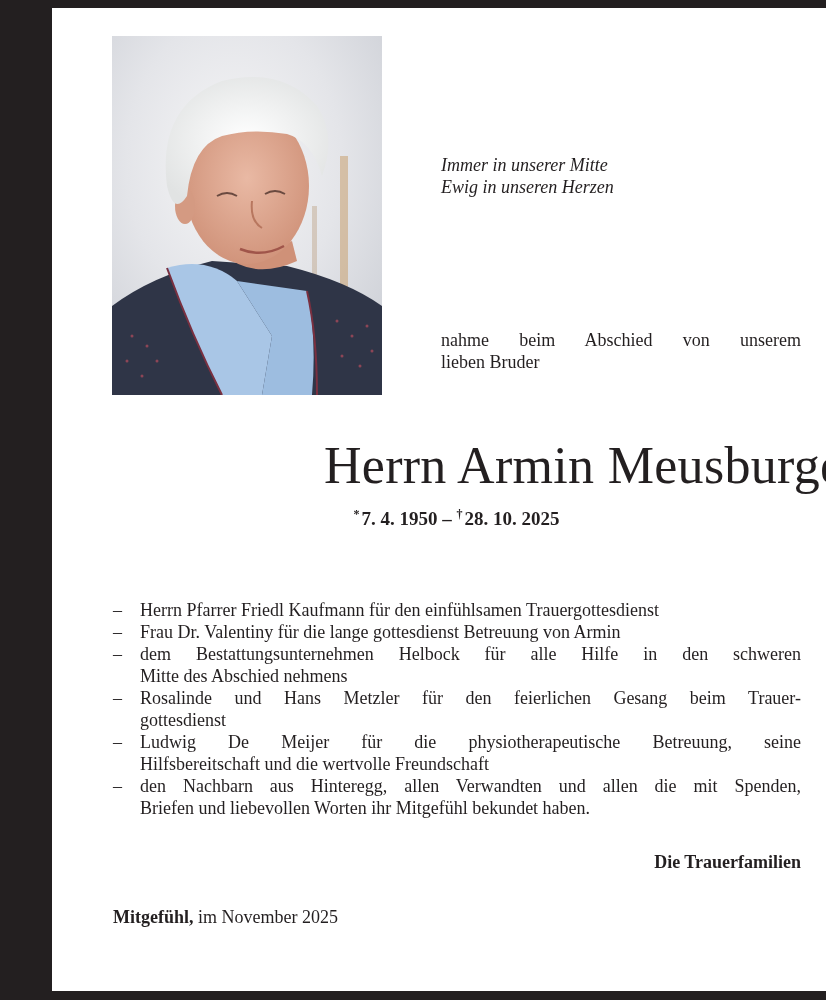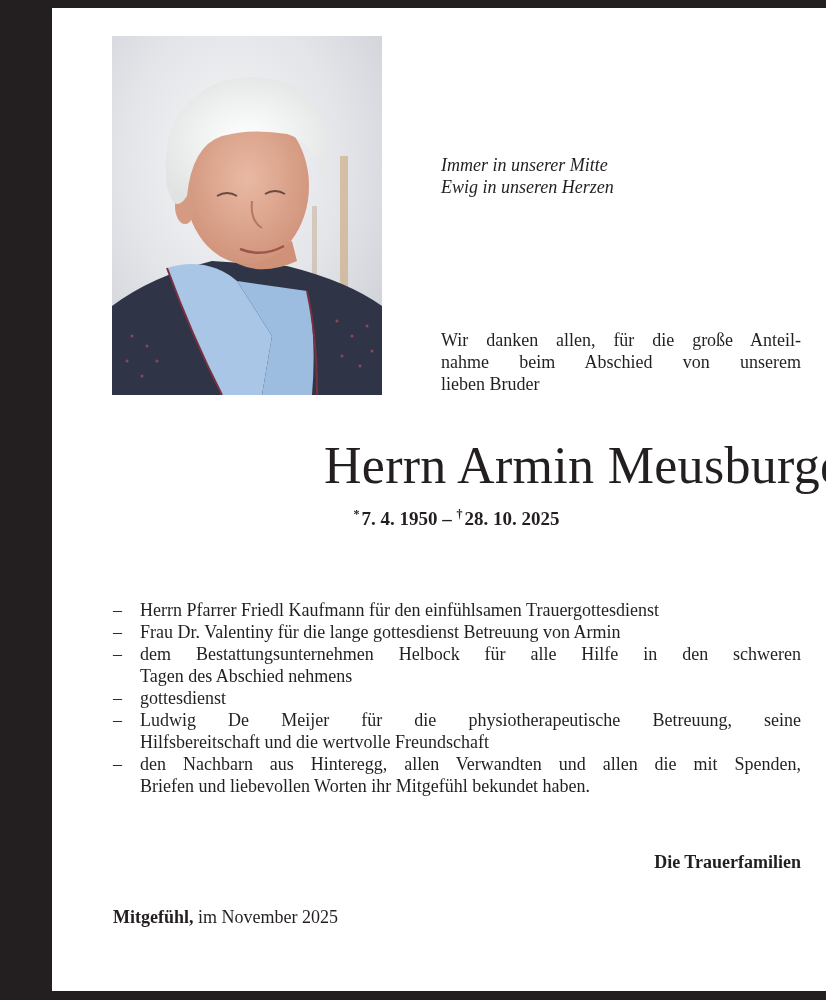--- a/index.html
+++ b/index.html
@@ -168,21 +168,20 @@
       </g>
     </svg>
   </div>
 
   <div class="motto">
     <div>Immer in unserer Mitte</div>
     <div>Ewig in unseren Herzen</div>
   </div>
 
   <div class="thanks-intro">
-    <span class="jl">Wir danken allen, für die große Anteil-</span>
     <span class="jl">nahme beim Abschied von unserem</span>
     <span>lieben Bruder</span>
   </div>
 
   <div class="name">Herrn Armin Meusburger</div>
 
   <div class="dates">
     <sup>*</sup><span>7. 4. 1950</span><span> – </span><sup>†</sup><span>28. 10. 2025</span>
   </div>
 
@@ -192,24 +191,25 @@
       <span class="dash">–</span>
       <span class="line">Herrn Pfarrer Friedl Kaufmann für den einfühlsamen Trauergottesdienst</span>
     </li>
     <li>
       <span class="dash">–</span>
       <span class="line">Frau Dr. Valentiny für die lange gottesdienst Betreuung von Armin</span>
     </li>
     <li>
       <span class="dash">–</span>
       <span class="line jl">dem Bestattungsunternehmen Helbock für alle Hilfe in den schweren</span>
-      <span class="line">Tagen des Abschied nehmens</span>
-    </li>
-    <li>
-      <span class="dash">–</span>
+      <span class="line">Mitte des Abschied nehmens</span>
+    </li>
+    <li>
+      <span class="dash">–</span>
+      <span class="line jl">Rosalinde und Hans Metzler für den feierlichen Gesang beim Trauer-</span>
       <span class="line">gottesdienst</span>
     </li>
     <li>
       <span class="dash">–</span>
       <span class="line jl">Ludwig De Meijer für die physiotherapeutische Betreuung, seine</span>
       <span class="line">Hilfsbereitschaft und die wertvolle Freundschaft</span>
     </li>
     <li>
       <span class="dash">–</span>
       <span class="line jl">den Nachbarn aus Hinteregg, allen Verwandten und allen die mit Spenden,</span>

